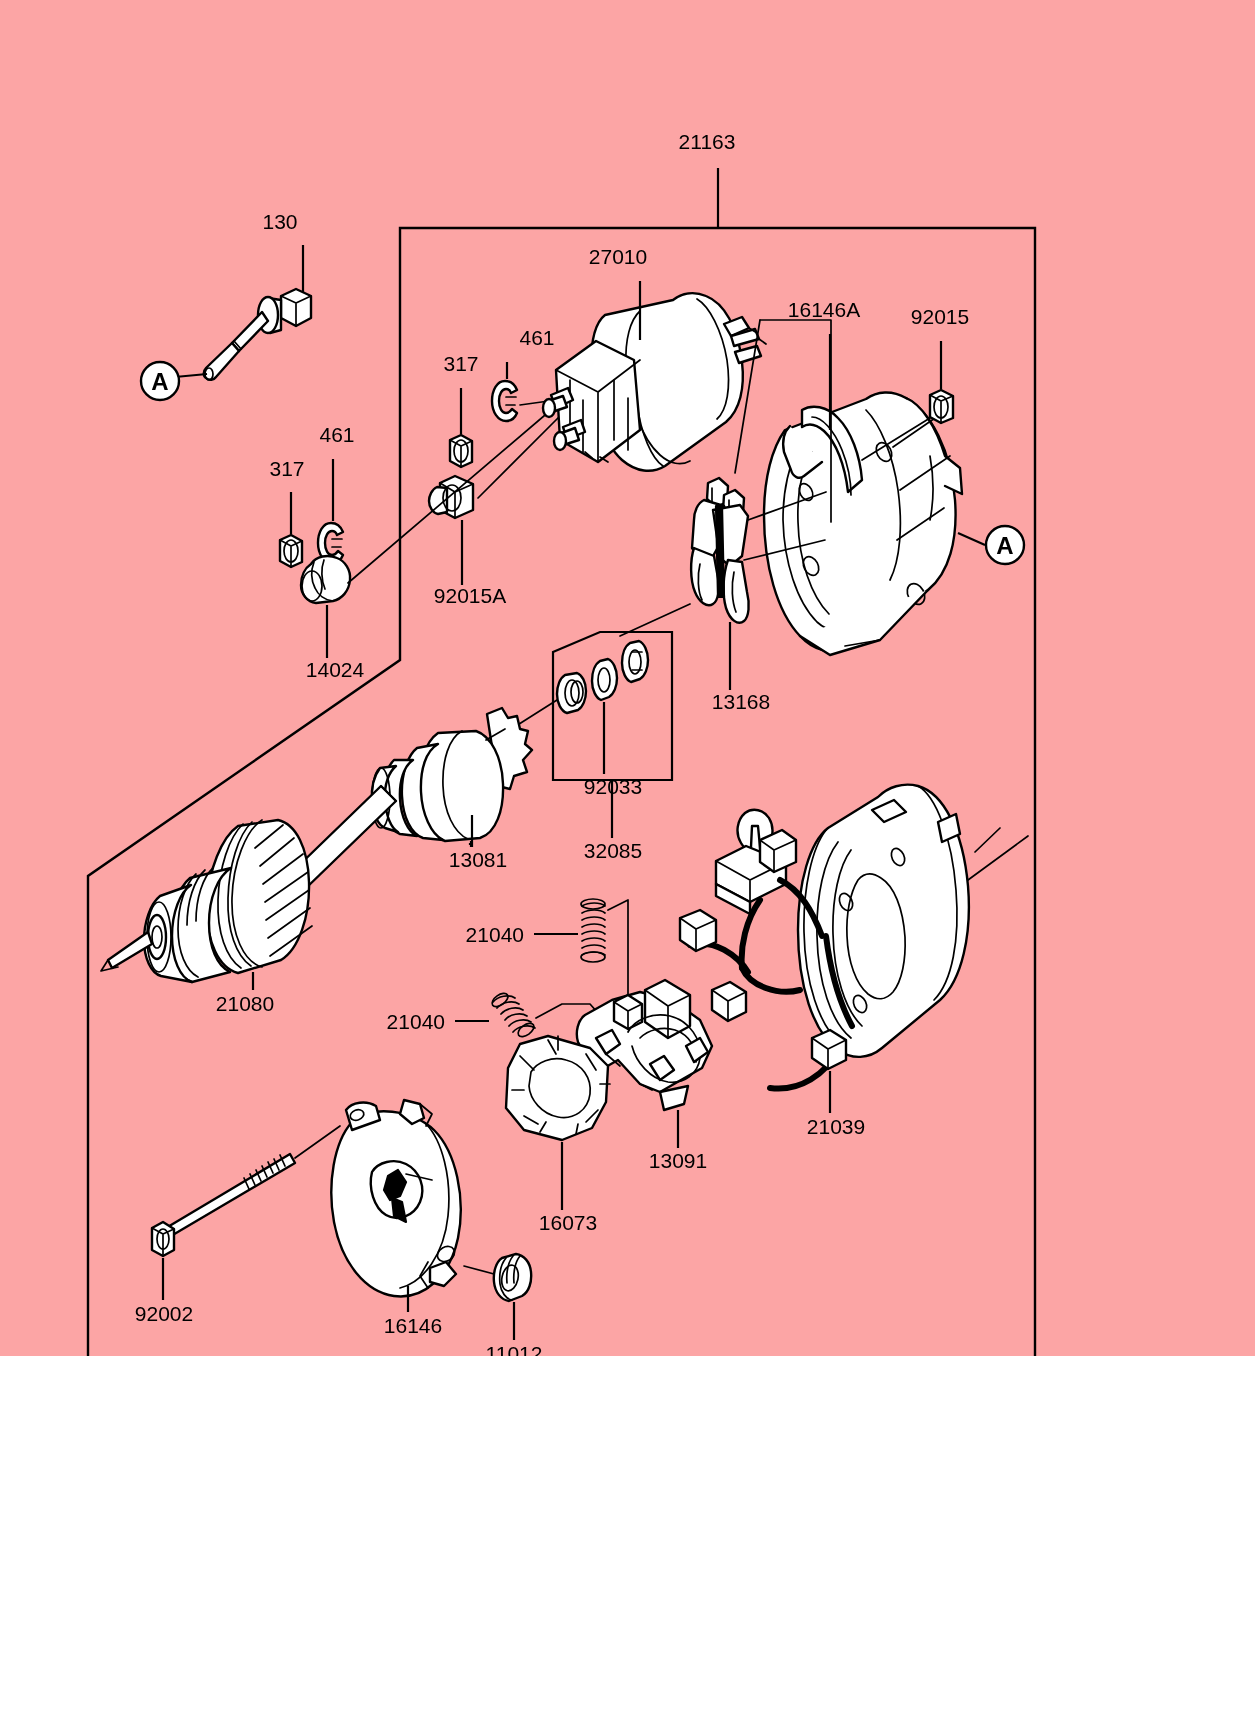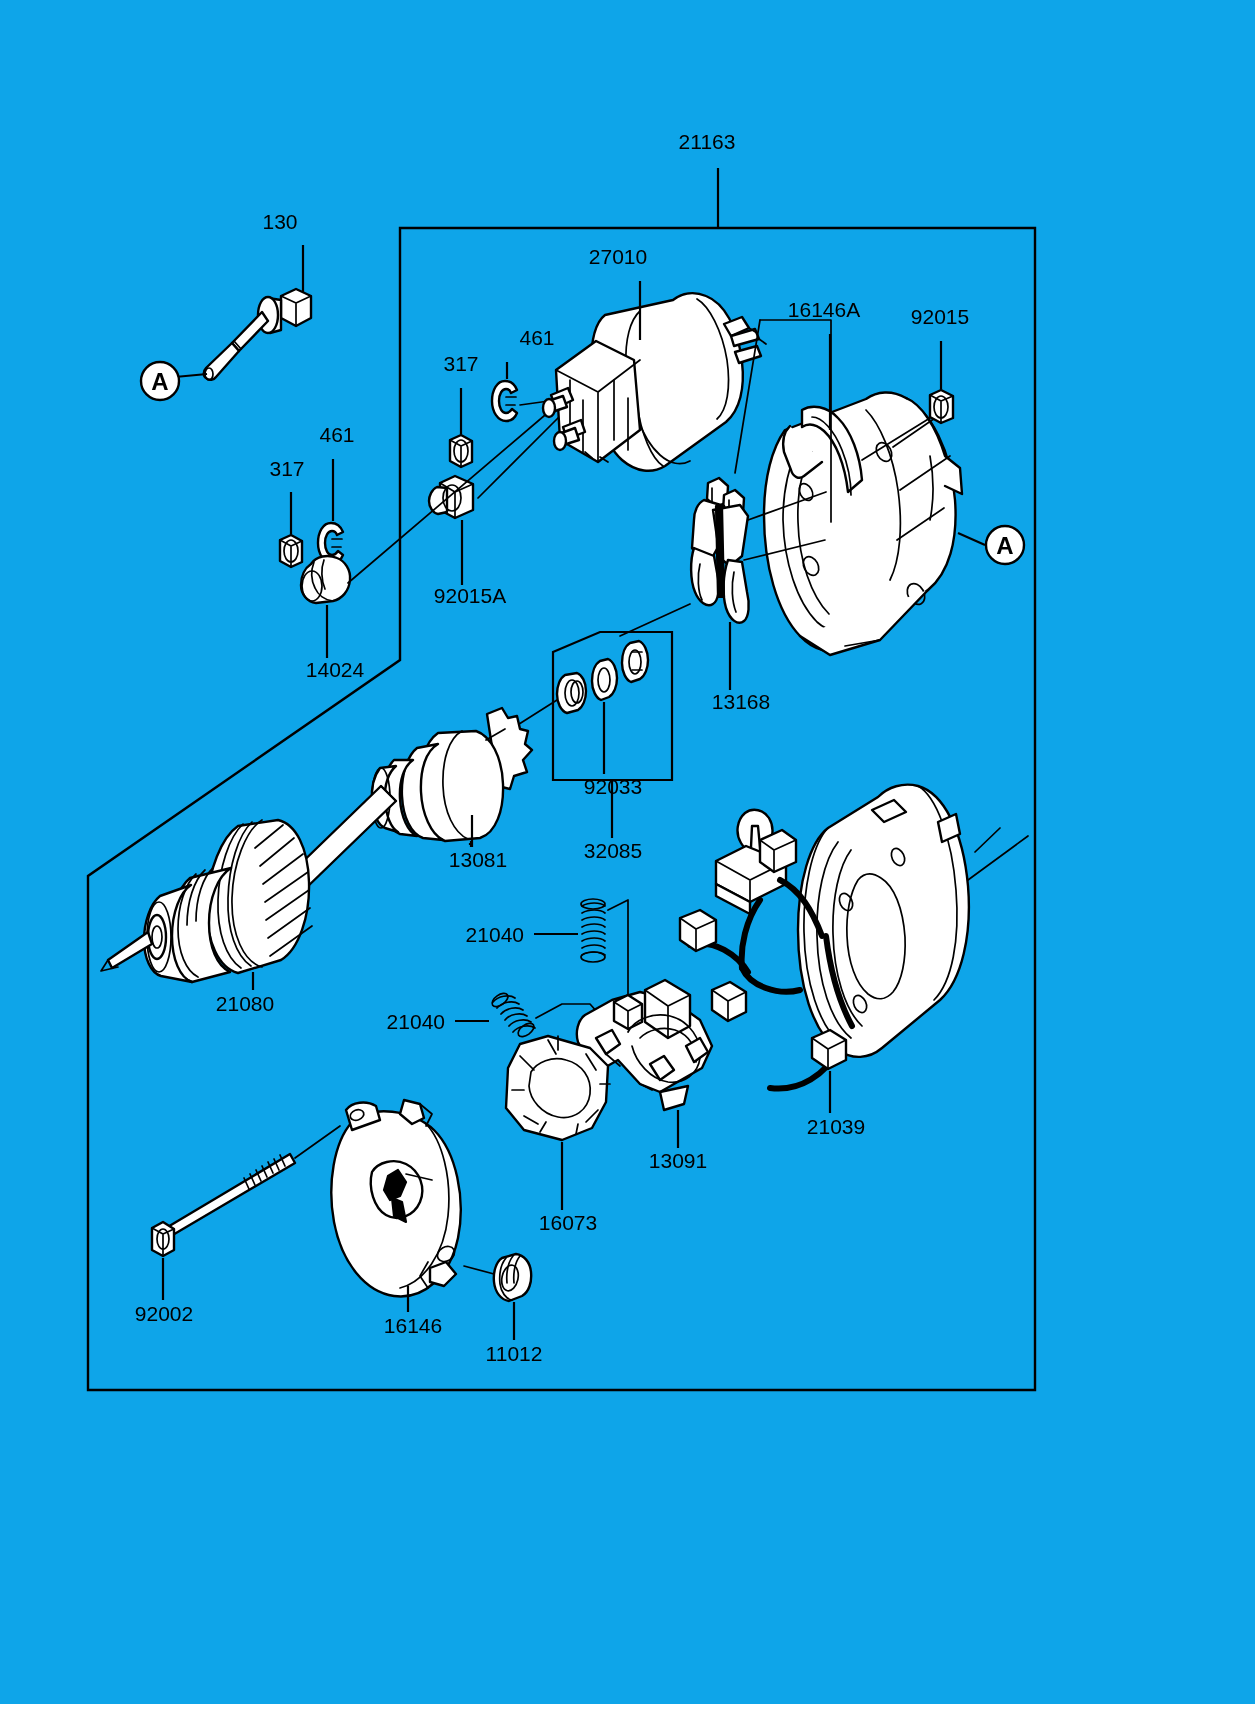--- a/index.html
+++ b/index.html
@@ -1,17 +1,17 @@
 <!DOCTYPE html>
 <html><head>
 <meta charset="utf-8">
 <style>
   html,body{margin:0;padding:0;background:#ffffff;}
   body{width:1255px;height:1724px;font-family:"Liberation Sans",sans-serif;}
-  #stage{position:relative;width:1255px;height:1704px;background:#0ea5e9;overflow:hidden;}
+  #stage{position:relative;width:1255px;height:1356px;background:#fca5a5;overflow:hidden;}
   svg{display:block;}
   .lbl{font-family:"Liberation Sans",sans-serif;font-size:21px;fill:#000;}
   .lbl-mid{text-anchor:middle;}
   .lbl-end{text-anchor:end;}
   .cal{font-family:"Liberation Sans",sans-serif;font-size:24px;font-weight:bold;fill:#000;text-anchor:middle;}
   .lead{stroke:#000;stroke-width:2.2;fill:none;}
   .box{stroke:#000;stroke-width:2.4;fill:none;}
   .brk{stroke:#000;stroke-width:2.2;fill:none;}
   .p{stroke:#000;stroke-width:2.4;fill:#fff;stroke-linejoin:round;stroke-linecap:round;}
   .pt{stroke:#000;stroke-width:1.7;fill:none;stroke-linejoin:round;stroke-linecap:round;}

